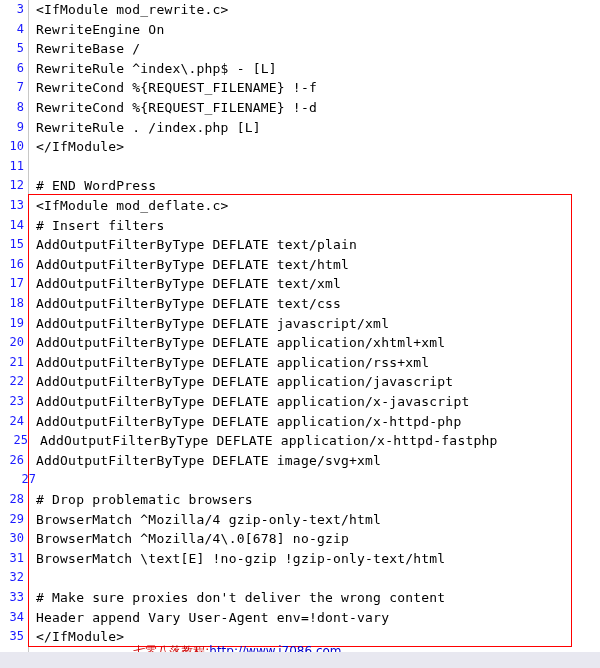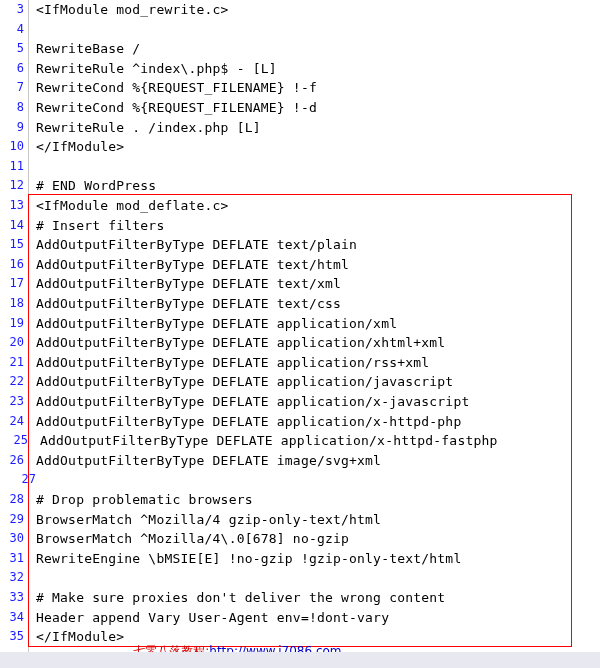--- a/index.html
+++ b/index.html
@@ -91,48 +91,48 @@
 </head>
 <body>
 
 <div id="editor">
 
   <div class="gutter"></div>
   <div class="gutter-rule"></div>
 
   <div class="code-area" id="code-area">
       <div class="row" style="top: 0px; position: absolute; left: 0px; width: 600px;"><span class="lineno">3</span><span class="linetext">&lt;IfModule mod_rewrite.c&gt;</span></div>
-      <div class="row" style="top: 19.6px; position: absolute; left: 0px; width: 600px;"><span class="lineno">4</span></div>
+      <div class="row" style="top: 19.6px; position: absolute; left: 0px; width: 600px;"><span class="lineno">4</span><span class="linetext">RewriteEngine On</span></div>
       <div class="row" style="top: 39.2px; position: absolute; left: 0px; width: 600px;"><span class="lineno">5</span><span class="linetext">RewriteBase /</span></div>
       <div class="row" style="top: 58.8px; position: absolute; left: 0px; width: 600px;"><span class="lineno">6</span><span class="linetext">RewriteRule ^index\.php$ - [L]</span></div>
       <div class="row" style="top: 78.4px; position: absolute; left: 0px; width: 600px;"><span class="lineno">7</span><span class="linetext">RewriteCond %{REQUEST_FILENAME} !-f</span></div>
       <div class="row" style="top: 98px; position: absolute; left: 0px; width: 600px;"><span class="lineno">8</span><span class="linetext">RewriteCond %{REQUEST_FILENAME} !-d</span></div>
       <div class="row" style="top: 117.6px; position: absolute; left: 0px; width: 600px;"><span class="lineno">9</span><span class="linetext">RewriteRule . /index.php [L]</span></div>
       <div class="row" style="top: 137.2px; position: absolute; left: 0px; width: 600px;"><span class="lineno">10</span><span class="linetext">&lt;/IfModule&gt;</span></div>
       <div class="row" style="top: 156.8px; position: absolute; left: 0px; width: 600px;"><span class="lineno">11</span><span class="linetext"></span></div>
       <div class="row" style="top: 176.4px; position: absolute; left: 0px; width: 600px;"><span class="lineno">12</span><span class="linetext"># END WordPress</span></div>
       <div class="row" style="top: 196px; position: absolute; left: 0px; width: 600px;"><span class="lineno">13</span><span class="linetext">&lt;IfModule mod_deflate.c&gt;</span></div>
       <div class="row" style="top: 215.6px; position: absolute; left: 0px; width: 600px;"><span class="lineno">14</span><span class="linetext"># Insert filters</span></div>
       <div class="row" style="top: 235.2px; position: absolute; left: 0px; width: 600px;"><span class="lineno">15</span><span class="linetext">AddOutputFilterByType DEFLATE text/plain</span></div>
       <div class="row" style="top: 254.8px; position: absolute; left: 0px; width: 600px;"><span class="lineno">16</span><span class="linetext">AddOutputFilterByType DEFLATE text/html</span></div>
       <div class="row" style="top: 274.4px; position: absolute; left: 0px; width: 600px;"><span class="lineno">17</span><span class="linetext">AddOutputFilterByType DEFLATE text/xml</span></div>
       <div class="row" style="top: 294px; position: absolute; left: 0px; width: 600px;"><span class="lineno">18</span><span class="linetext">AddOutputFilterByType DEFLATE text/css</span></div>
-      <div class="row" style="top: 313.6px; position: absolute; left: 0px; width: 515px;"><span class="lineno">19</span><span class="linetext">AddOutputFilterByType DEFLATE application/xml</span></div>
+      <div class="row" style="top: 313.6px; position: absolute; left: 0px; width: 515px;"><span class="lineno">19</span><span class="linetext">AddOutputFilterByType DEFLATE javascript/xml</span></div>
       <div class="row" style="top: 333.2px; position: absolute; left: 0px; width: 600px;"><span class="lineno">20</span><span class="linetext">AddOutputFilterByType DEFLATE application/xhtml+xml</span></div>
       <div class="row" style="top: 352.8px; position: absolute; left: 0px; width: 600px;"><span class="lineno">21</span><span class="linetext">AddOutputFilterByType DEFLATE application/rss+xml</span></div>
       <div class="row" style="top: 372.4px; position: absolute; left: 0px; width: 600px;"><span class="lineno">22</span><span class="linetext">AddOutputFilterByType DEFLATE application/javascript</span></div>
       <div class="row" style="top: 392px; position: absolute; left: 0px; width: 600px;"><span class="lineno">23</span><span class="linetext">AddOutputFilterByType DEFLATE application/x-javascript</span></div>
       <div class="row" style="top: 411.6px; position: absolute; left: 0px; width: 600px; padding-left: 28px;"><span class="lineno">24</span><span class="linetext">AddOutputFilterByType DEFLATE application/x-httpd-php</span></div>
       <div class="row" style="top: 431.2px; position: absolute; left: 4px; width: 539px;"><span class="lineno">25</span><span class="linetext">AddOutputFilterByType DEFLATE application/x-httpd-fastphp</span></div>
       <div class="row" style="top: 450.8px; position: absolute; left: 0px; width: 600px;"><span class="lineno">26</span><span class="linetext">AddOutputFilterByType DEFLATE image/svg+xml</span></div>
       <div class="row" style="top: 470.4px; position: absolute; left: 12px; width: 600px;"><span class="lineno">27</span><span class="linetext"></span></div>
       <div class="row" style="top: 490px; position: absolute; left: 0px; width: 600px;"><span class="lineno">28</span><span class="linetext"># Drop problematic browsers</span></div>
       <div class="row" style="top: 509.6px; position: absolute; left: 0px; width: 496px;"><span class="lineno">29</span><span class="linetext">BrowserMatch ^Mozilla/4 gzip-only-text/html</span></div>
       <div class="row" style="top: 529.2px; position: absolute; left: 0px; width: 600px;"><span class="lineno">30</span><span class="linetext">BrowserMatch ^Mozilla/4\.0[678] no-gzip</span></div>
-      <div class="row" style="top: 548.8px; position: absolute; left: 0px; width: 600px;"><span class="lineno">31</span><span class="linetext">RewriteEngine \bMSIE[E] !no-gzip !gzip-only-text/html</span></div>
+      <div class="row" style="top: 548.8px; position: absolute; left: 0px; width: 600px;"><span class="lineno">31</span><span class="linetext">BrowserMatch \text[E] !no-gzip !gzip-only-text/html</span></div>
       <div class="row" style="top: 568.4px; position: absolute; left: 0px; width: 600px;"><span class="lineno">32</span><span class="linetext"></span></div>
       <div class="row" style="top: 588px; position: absolute; left: 0px; width: 600px;"><span class="lineno">33</span><span class="linetext"># Make sure proxies don't deliver the wrong content</span></div>
       <div class="row" style="top: 607.6px; position: absolute; left: 0px; width: 572px;"><span class="lineno">34</span><span class="linetext">Header append Vary User-Agent env=!dont-vary</span></div>
       <div class="row" style="top: 627.2px; position: absolute; left: 0px; width: 600px;"><span class="lineno">35</span><span class="linetext">&lt;/IfModule&gt;</span></div>
     </div>
 
   <div class="sel-box" id="sel-box" style="left: 28px; top: 194px; width: 544px; height: 452.8px; border-color: rgb(255, 0, 0);"></div>
 
   <div class="watermark" id="watermark" style="left: 118px; top: 629.2px;">
     <span class="wm-cn">七零八落教程:</span><span class="wm-url">http://www.i7086.com</span>

